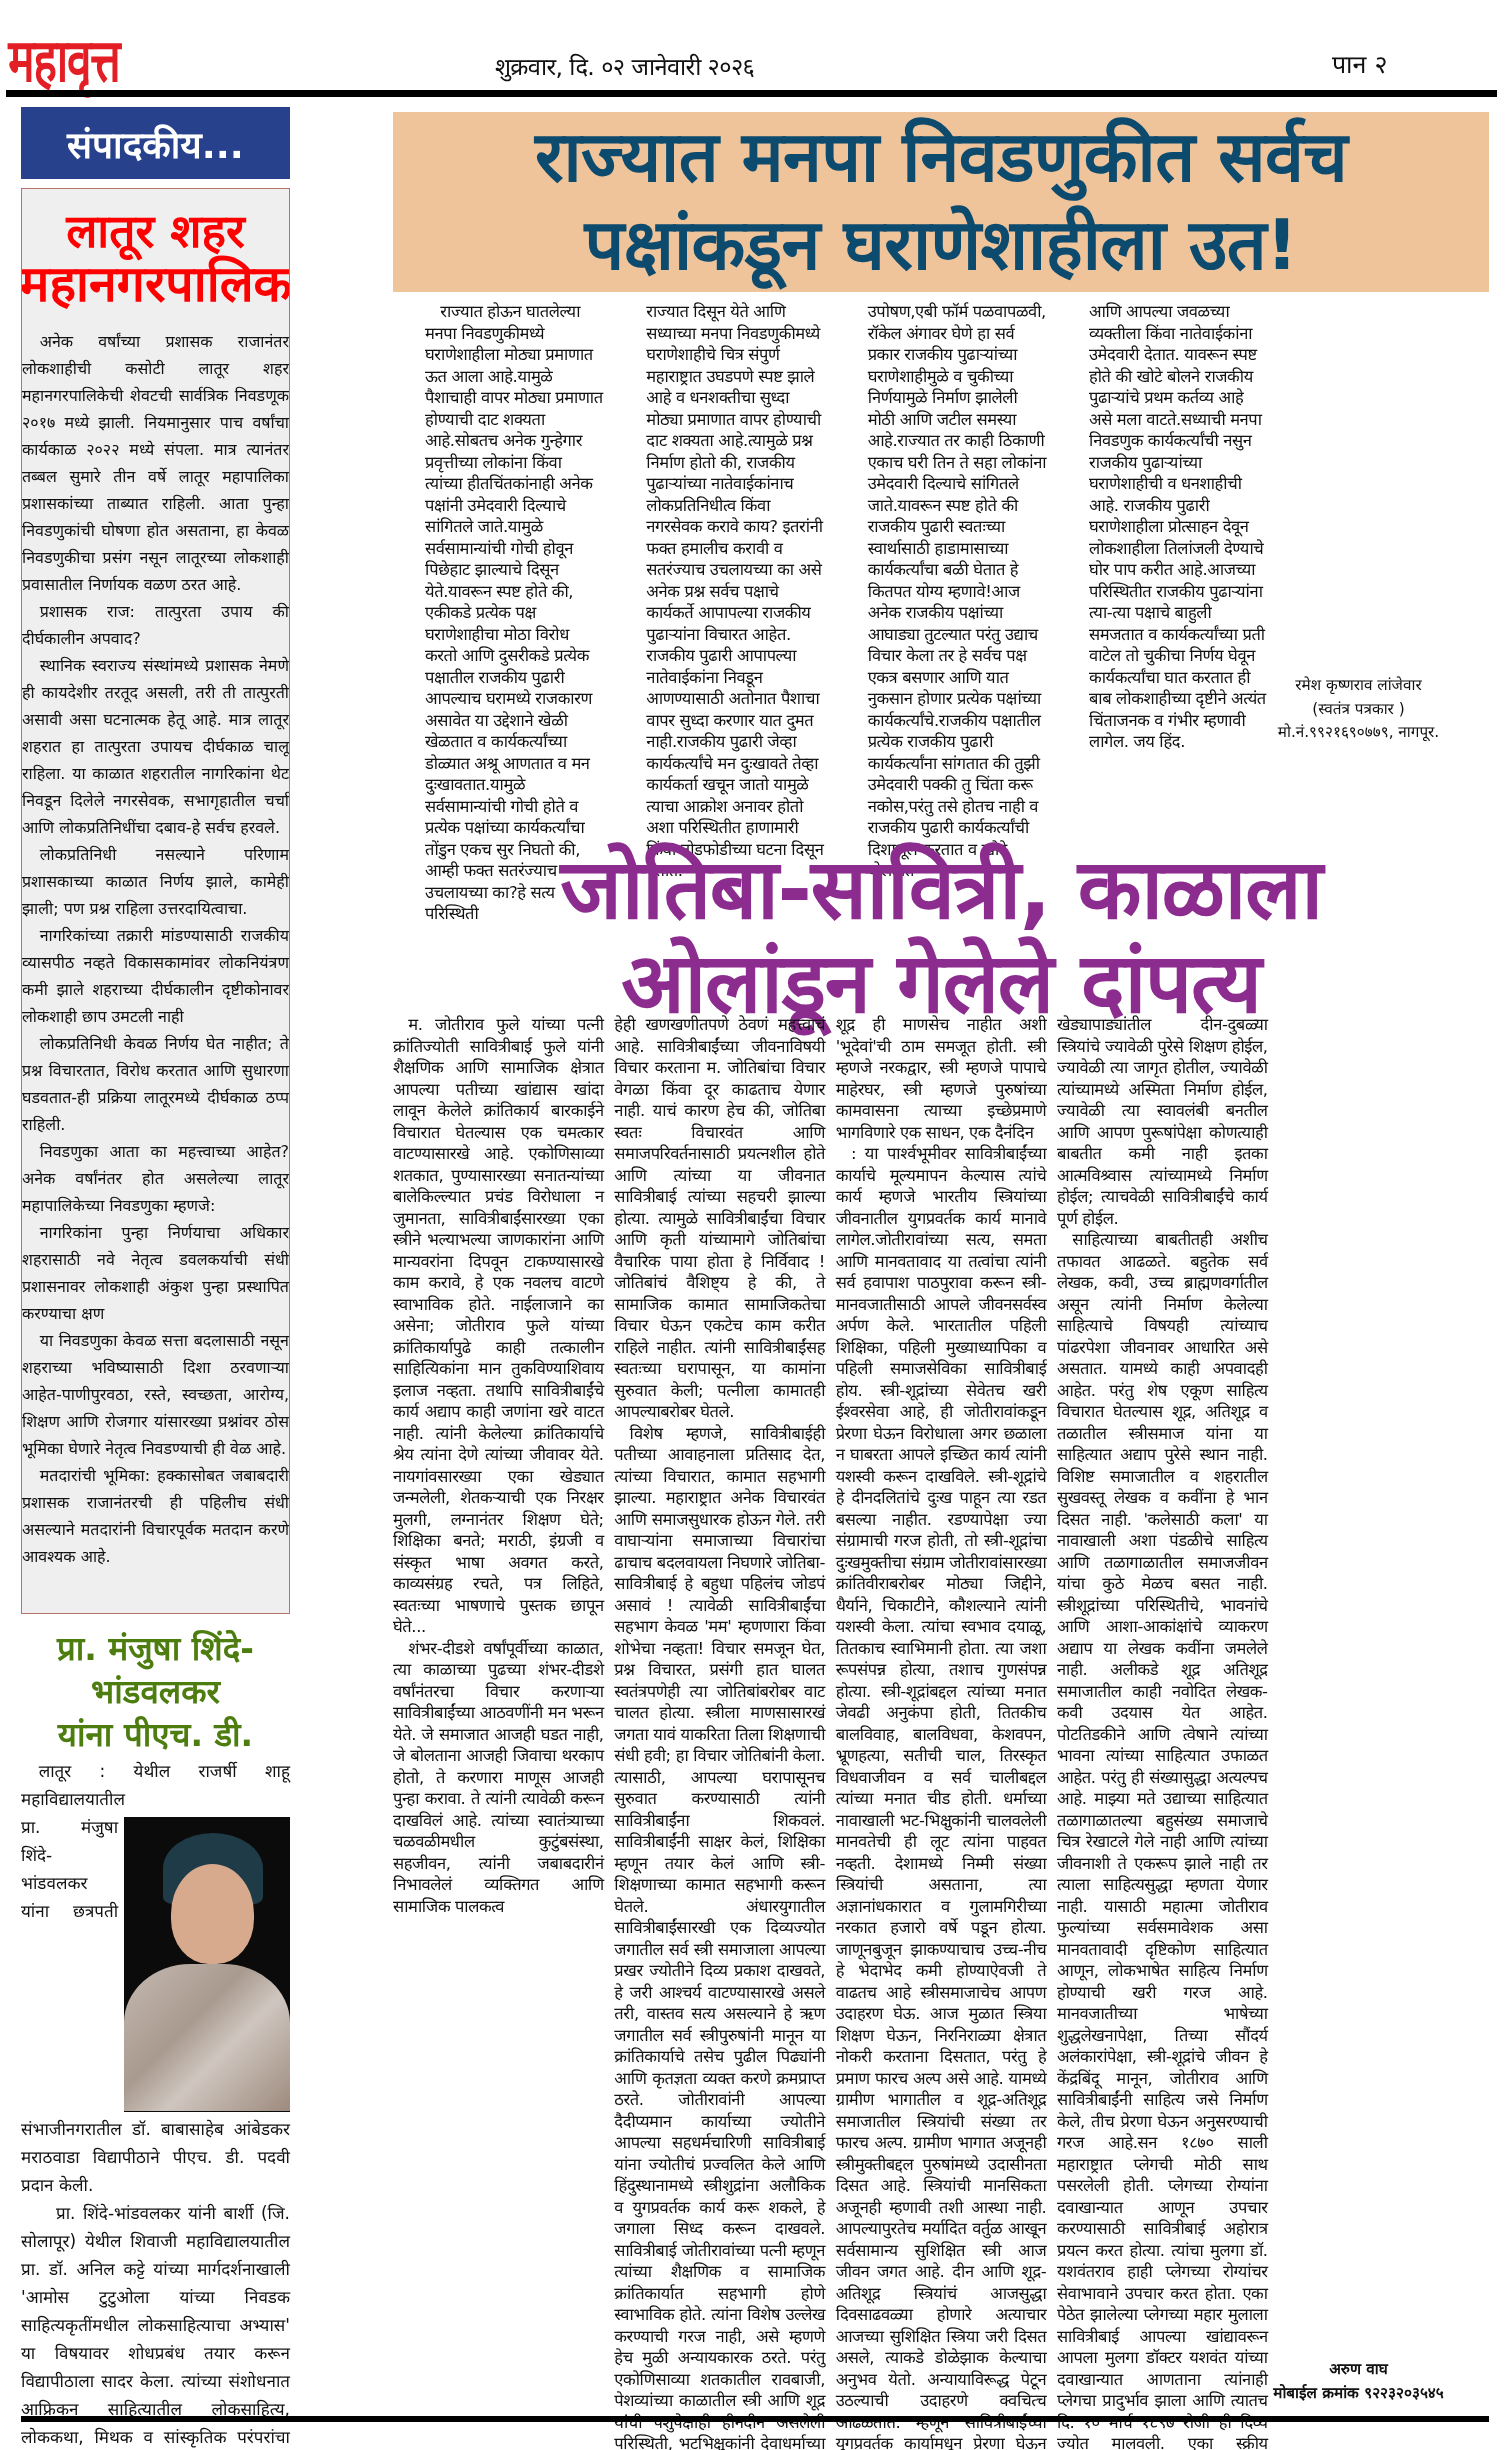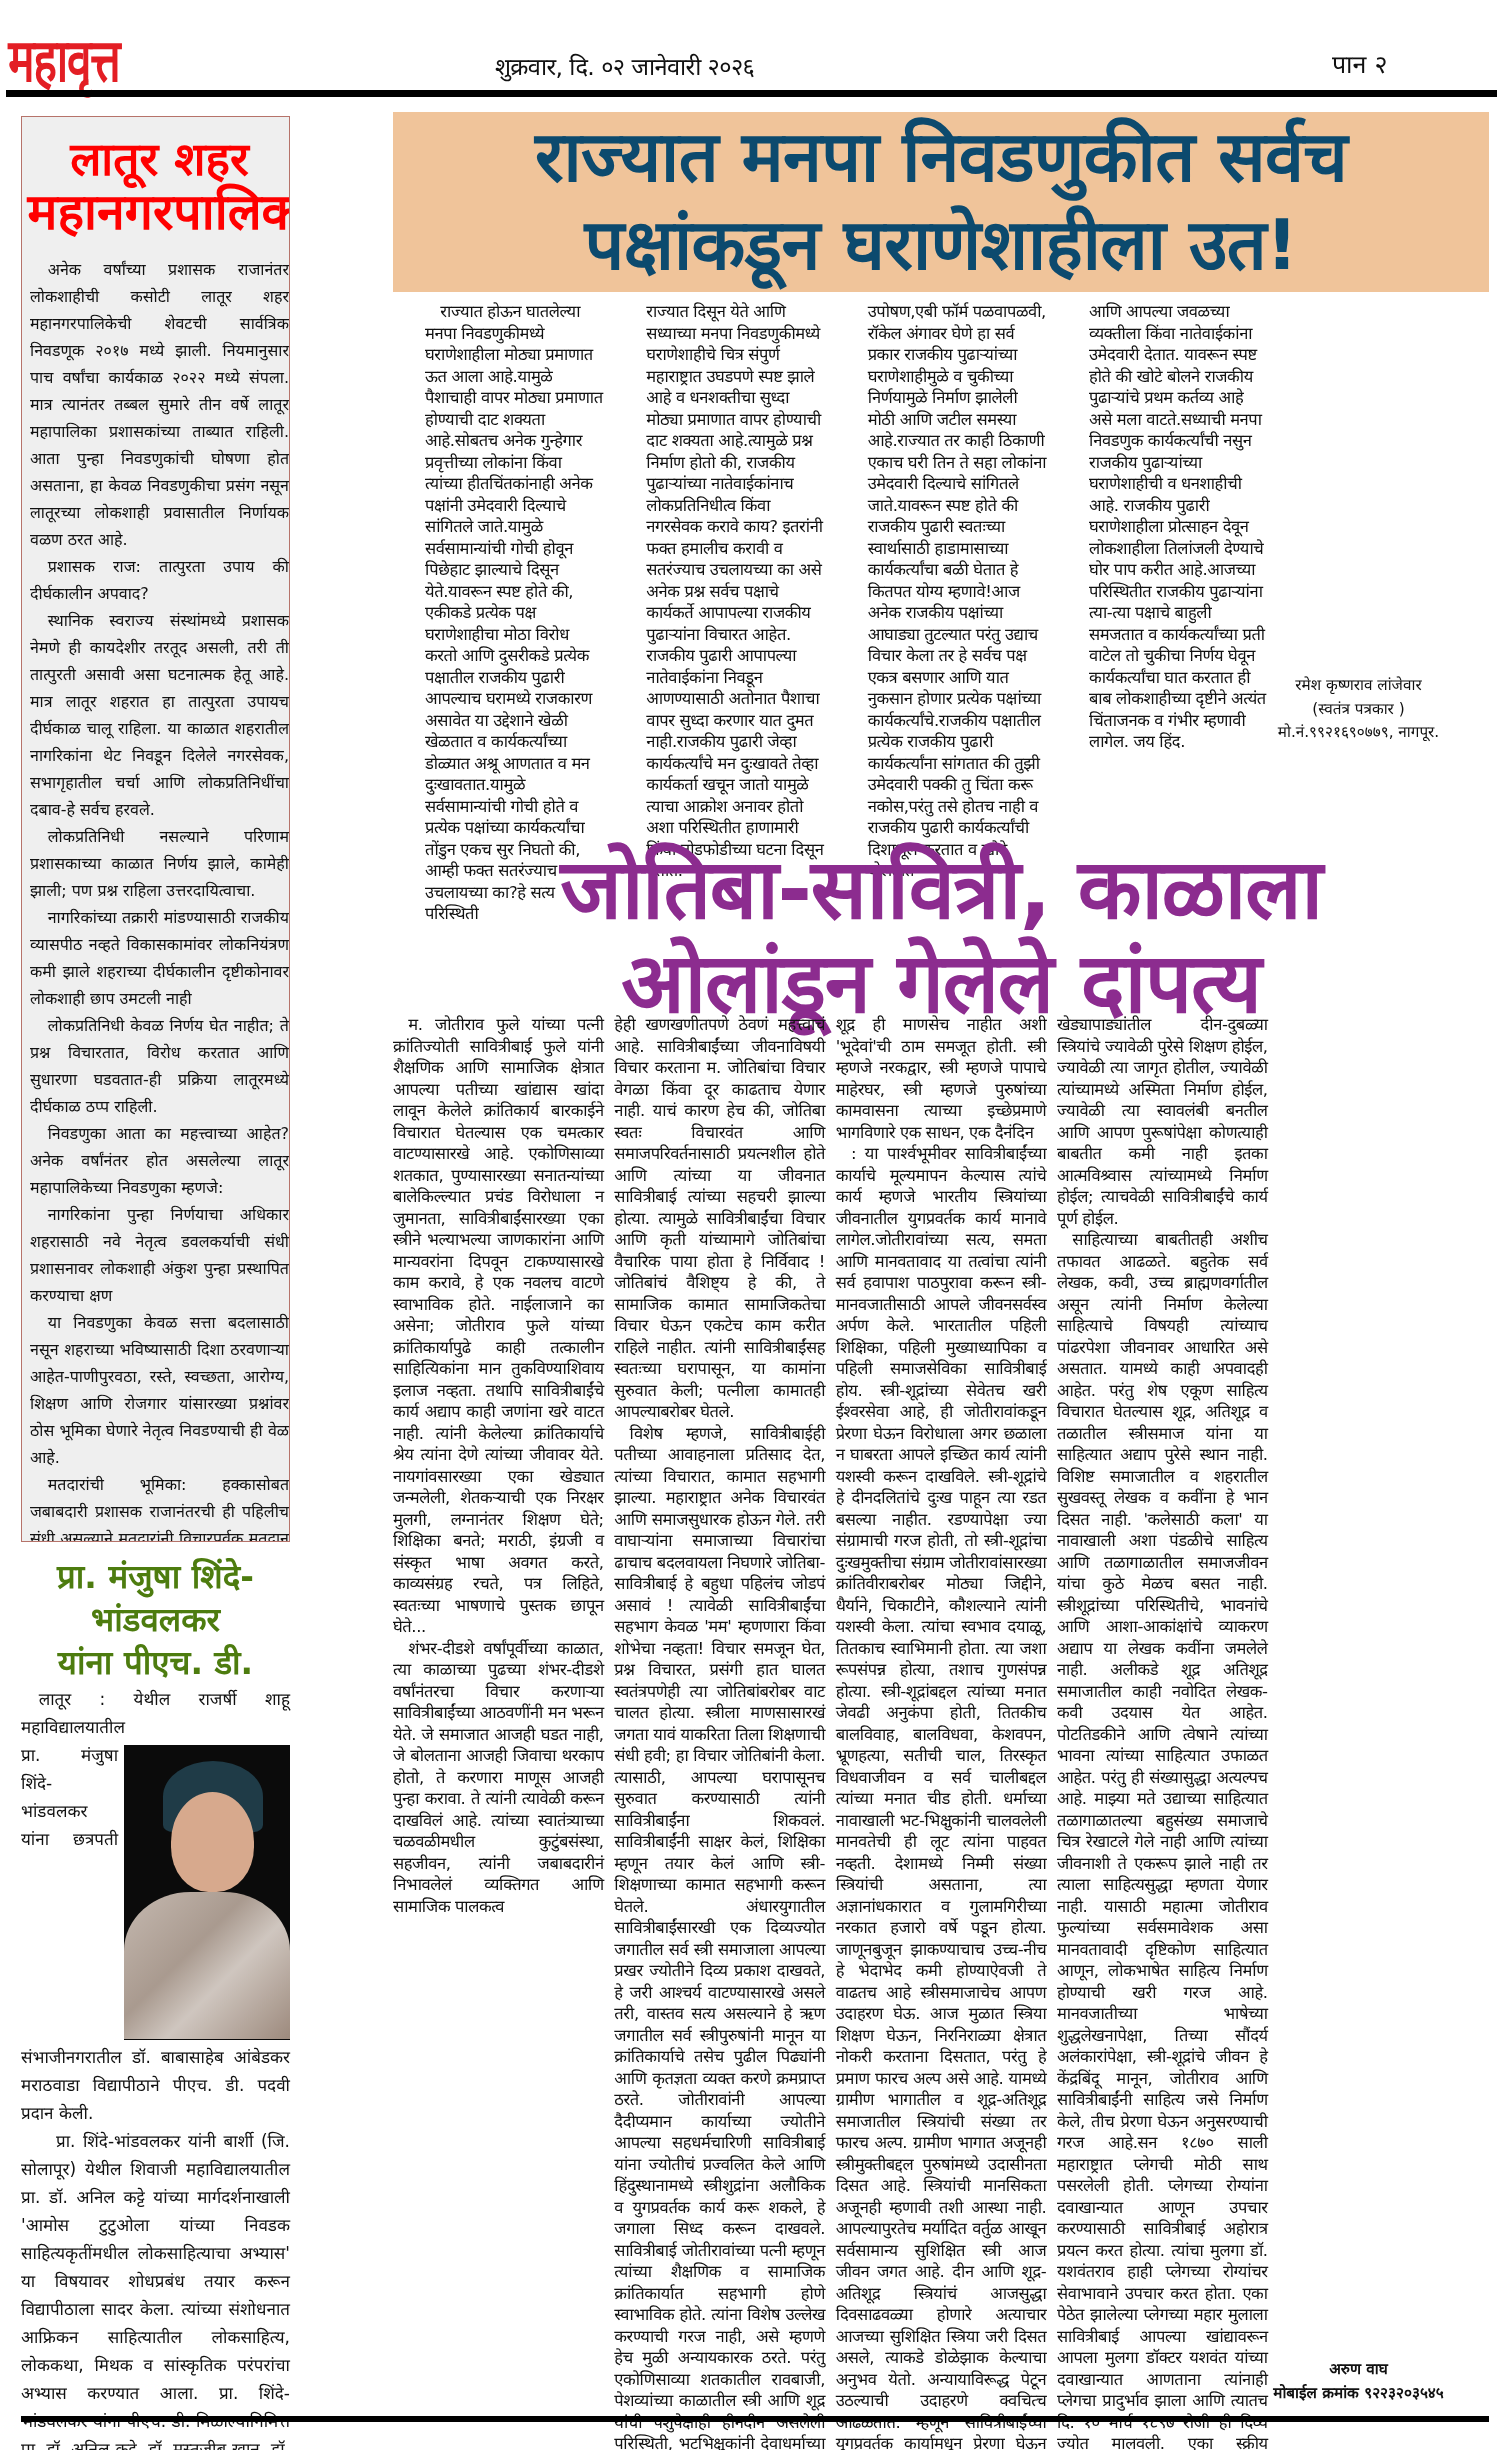--- a/index.html
+++ b/index.html
@@ -8,21 +8,21 @@
 
   .masthead { position: absolute; left: 5.9px; top: 0; width: 1491px; height: 100px; }
   .logo { position: absolute; left: 2.4px; top: 31px; font-family: "DejaVu Serif", serif; font-weight: 900; font-size: 44px; color: #e31e24; letter-spacing: -1.2px; line-height: 1; transform: scaleY(1.35); transform-origin: top left; }
   .dateline { position: absolute; left: 489px; top: 50px; font-size: 23.6px; color: #111; letter-spacing: -0.6px; }
   .pageno { position: absolute; left: 1326px; top: 46px; font-size: 25px; color: #111; }
   .top-rule { position: absolute; left: 5.9px; top: 90px; width: 1491px; height: 6.5px; background: #000; }
 
   
   .sidebar { position: absolute; left: 21px; top: 107px; width: 269px; }
   .ed-banner { height: 72px; background: #27418c; color: #fff; font-size: 37px; font-weight: bold; display: flex; align-items: center; justify-content: center; }
-  .ed-box { margin-top: 9.4px; background: #efefef; border: 1.8px solid #b6736a; height: 1426px; padding: 0 0 0 8px; position: relative; overflow: hidden; }
+  .ed-box { margin-top: 9.4px; background: #efefef; border: 1.8px solid #b6736a; height: 1426px; padding: 0 0 0 0; position: relative; overflow: hidden; }
   .ed-title1 { text-align: center; color: #ff0000; font-weight: bold; font-size: 46px; margin-top: 15.3px; line-height: 1.15; }
   .ed-title2 { color: #ff0000; font-weight: bold; font-size: 50px; text-align: center; line-height: 1.05; white-space: nowrap; margin-left: -2.4px; }
   .ed-body { padding: 17.7px 0 0 0; font-size: 16px; line-height: 27px; text-align: justify; }
   .ed-body p { text-indent: 17.7px; }
 
   .phd-title { color: #4d7c0f; font-weight: bold; font-size: 33px; text-align: center; line-height: 1.3; margin-top: 14px; }
   .phd-body { font-size: 17px; line-height: 28px; text-align: justify; }
   .phd-body .lead { text-indent: 17.7px; }
   .phd-float { float: right; width: 166px; height: 295px; margin: 3.5px 0 3.5px 5.9px; background: #0b0b0b; position: relative; overflow: hidden; }
   .phd-photo-face { position: absolute; left: 47px; top: 47px; width: 83px; height: 100px; border-radius: 50% 50% 45% 45%; background: #d7a98d; }
@@ -48,20 +48,21 @@
 <body>
 
 <div class="masthead">
   <div class="logo">महावृत्त</div>
   <div class="dateline">शुक्रवार, दि. ०२ जानेवारी २०२६</div>
   <div class="pageno">पान २</div>
 </div>
 <div class="top-rule"></div>
 
 <div class="sidebar">
+  <div class="ed-banner">संपादकीय...</div>
   <div class="ed-box">
     <div style="position:relative;">
       <div class="ed-title1">लातूर शहर</div>
       <div class="ed-title2">महानगरपालिका</div>
     </div>
     <div class="ed-body">
       <p>अनेक वर्षांच्या प्रशासक राजानंतर लोकशाहीची कसोटी लातूर शहर महानगरपालिकेची शेवटची सार्वत्रिक निवडणूक २०१७ मध्ये झाली. नियमानुसार पाच वर्षांचा कार्यकाळ २०२२ मध्ये संपला. मात्र त्यानंतर तब्बल सुमारे तीन वर्षे लातूर महापालिका प्रशासकांच्या ताब्यात राहिली. आता पुन्हा निवडणुकांची घोषणा होत असताना, हा केवळ निवडणुकीचा प्रसंग नसून लातूरच्या लोकशाही प्रवासातील निर्णायक वळण ठरत आहे.</p>
       <p>प्रशासक राज: तात्पुरता उपाय की दीर्घकालीन अपवाद?</p>
       <p>स्थानिक स्वराज्य संस्थांमध्ये प्रशासक नेमणे ही कायदेशीर तरतूद असली, तरी ती तात्पुरती असावी असा घटनात्मक हेतू आहे. मात्र लातूर शहरात हा तात्पुरता उपायच दीर्घकाळ चालू राहिला. या काळात शहरातील नागरिकांना थेट निवडून दिलेले नगरसेवक, सभागृहातील चर्चा आणि लोकप्रतिनिधींचा दबाव-हे सर्वच हरवले.</p>
       <p>लोकप्रतिनिधी नसल्याने परिणाम प्रशासकाच्या काळात निर्णय झाले, कामेही झाली; पण प्रश्न राहिला उत्तरदायित्वाचा.</p>

